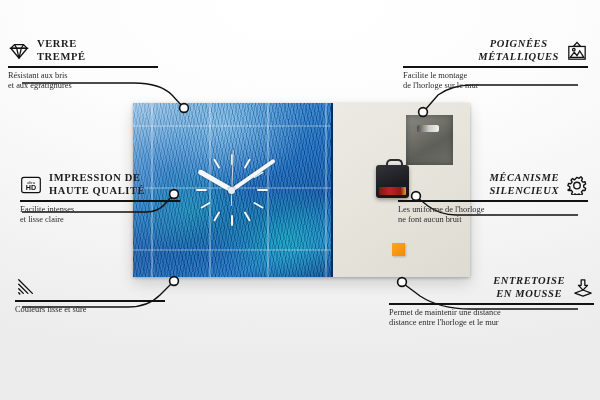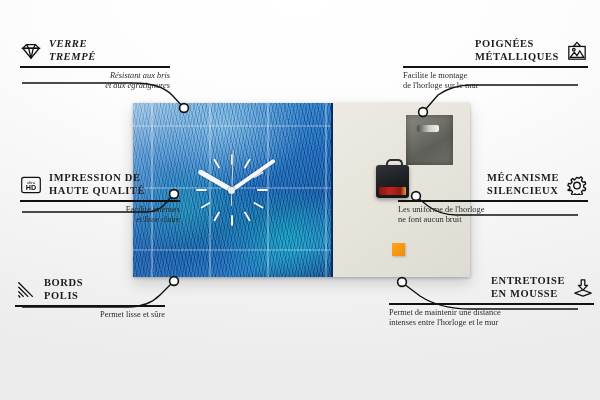--- a/index.html
+++ b/index.html
@@ -73,23 +73,23 @@
   .callout{position:absolute;}
   .co-head{display:flex;align-items:center;gap:7px;}
   .co-title{
     font-family:"Liberation Serif", serif;font-weight:700;
     font-size:10.5px;line-height:12.5px;letter-spacing:.6px;color:#1c1c1c;text-transform:uppercase;
   }
   .co-rule{height:1.6px;background:#121212;margin:3px 0 3px;}
   .co-sub{font-size:8.4px;line-height:10.5px;color:#2a2a2a;font-family:"Liberation Serif", serif;}
   .left .co-head{justify-content:flex-start;}
   .left .co-title{text-align:left;}
-  .left .co-sub{text-align:right;}
+  .left .co-sub{text-align:left;}
   .right .co-head{justify-content:flex-end;flex-direction:row;}
-  .right .co-title{text-align:left;}
+  .right .co-title{text-align:center;font-style:italic;}
   .right .co-sub{text-align:left;}
 
   .ico{flex:0 0 auto;width:22px;height:20px;display:block;}
   .ico svg{display:block;width:100%;height:100%;}
 
   
   #leaders{position:absolute;inset:0;pointer-events:none;}
 </style>
 </head>
 <body>
@@ -165,21 +165,21 @@
     <g fill="#fff" stroke="#111" stroke-width="1.6">
       <circle cx="184" cy="108" r="4.4"></circle>
       <circle cx="174" cy="194" r="4.4"></circle>
       <circle cx="174" cy="281" r="4.4"></circle>
       <circle cx="423" cy="112" r="4.4"></circle>
       <circle cx="416" cy="196" r="4.4"></circle>
       <circle cx="402" cy="282" r="4.4"></circle>
     </g>
   </svg>
 
-  <div class="callout left" style="left:20px;top:38px;width:150px;font-style:italic;">
+  <div class="callout left" style="left:8px;top:38px;width:150px;">
     <div class="co-head">
       <span class="ico">
         <svg viewBox="0 0 24 22">
             <g fill="none" stroke="#111" stroke-width="1.4">
           <path d="M3 8 L12 19 L21 8 Z"></path>
               <path d="M3 8 L7 4 H17 L21 8 Z"></path>
           <path d="M7 4 L9.5 8 L12 19 L14.5 8 L17 4"></path>
               <path d="M3 8 H21"></path>
             </g>
           </svg>
@@ -218,27 +218,24 @@
       <span class="ico">
         <svg viewBox="0 0 24 22">
             <g stroke="#111" stroke-width="1.5" stroke-linecap="round">
           <line x1="4" y1="3" x2="19" y2="18"></line>
               <line x1="4" y1="8" x2="14" y2="18"></line>
           <line x1="4" y1="13" x2="9" y2="18"></line>
               <line x1="4" y1="17.4" x2="5.2" y2="18.6"></line>
             </g>
           </svg>
       </span>
-      <span class="co-title">
-        <span>BORDS</span><br><span>POLIS</span>
-      </span>
-    </div>
-    <div class="co-rule"></div>
-    <div class="co-sub">
-      <span>Permet lisse et sûre</span>
+    </div>
+    <div class="co-rule"></div>
+    <div class="co-sub">
+      <span>Couleurs lisse et sûre</span>
     </div>
   </div>
 
   <div class="callout right" style="right:12px;top:38px;width:185px;">
     <div class="co-head">
       <span class="co-title">
         <span>POIGNÉES</span><br><span>MÉTALLIQUES</span>
       </span>
       <span class="ico">
         <svg viewBox="0 0 24 22">
@@ -286,17 +283,17 @@
         <svg viewBox="0 0 24 22">
             <g fill="none" stroke="#111" stroke-width="1.4" stroke-linejoin="round">
           <path d="M10 2 h4 v6 h3 l-5 5.4 -5-5.4 h3 z"></path>
           <path d="M12 13.2 L21 16.6 L12 20 L3 16.6 Z"></path>
             </g>
           </svg>
       </span>
     </div>
     <div class="co-rule"></div>
     <div class="co-sub">
-      <span>Permet de maintenir une distance</span><br><span>intenses entre l'horloge et le mur</span>
+      <span>Permet de maintenir une distance</span><br><span>distance entre l'horloge et le mur</span>
     </div>
   </div>
 
 </div>
 
 </body></html>

